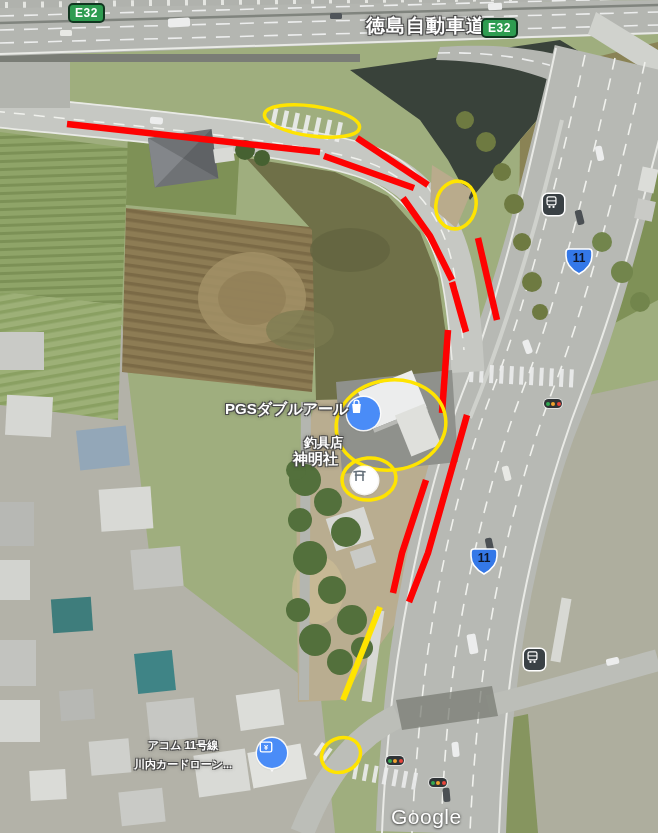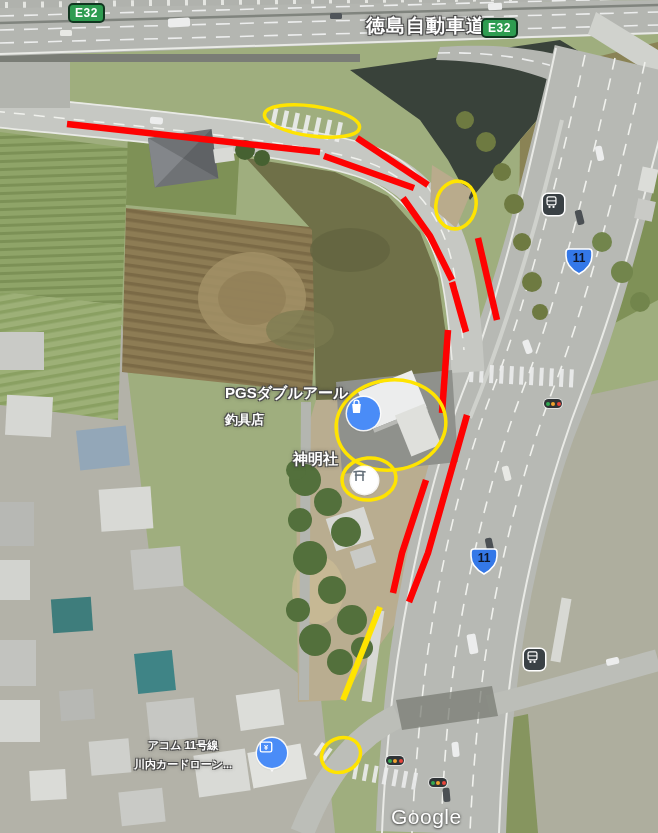--- a/index.html
+++ b/index.html
@@ -313,23 +313,23 @@
         <i style="background:#f0a32f"></i>
         <i style="background:#e8453c"></i>
   </div>
 
   <div class="poi" style="left:347px;top:397px;width:33px;height:33px;background:#4a8cf7;">
     <svg width="19" height="19" viewBox="0 0 22 22">
       <path d="M8.2,8 v-1.6 a2.8,2.8 0 0 1 5.6,0 V8" fill="none" stroke="#fff" stroke-width="1.6"></path>
       <path d="M6,8 h10 l-1,10.5 h-8 z" fill="#fff"></path>
     </svg>
   </div>
-  <div class="maplabel" style="left:225px;top:384px;width:118px;text-align:left;font-size:15px;">
+  <div class="maplabel" style="left:225px;top:400px;width:118px;text-align:right;font-size:15px;">
     <div>PGSダブルアール</div>
-    <div style="font-size:13px;margin-top:8px;">釣具店</div>
+    <div style="font-size:13px;margin-top:15px;">釣具店</div>
   </div>
 
   <div class="poi" style="left:351px;top:467px;width:27px;height:27px;background:#fff;">
     <svg width="17" height="17" viewBox="0 0 22 22" stroke="#65707a" stroke-width="2" fill="none">
       <path d="M3,6.5 Q11,4.5 19,6.5"></path>
           <line x1="5" y1="10.5" x2="17" y2="10.5"></line>
       <line x1="6.5" y1="6" x2="6.5" y2="18"></line>
           <line x1="15.5" y1="6" x2="15.5" y2="18"></line>
     </svg>
   </div>

